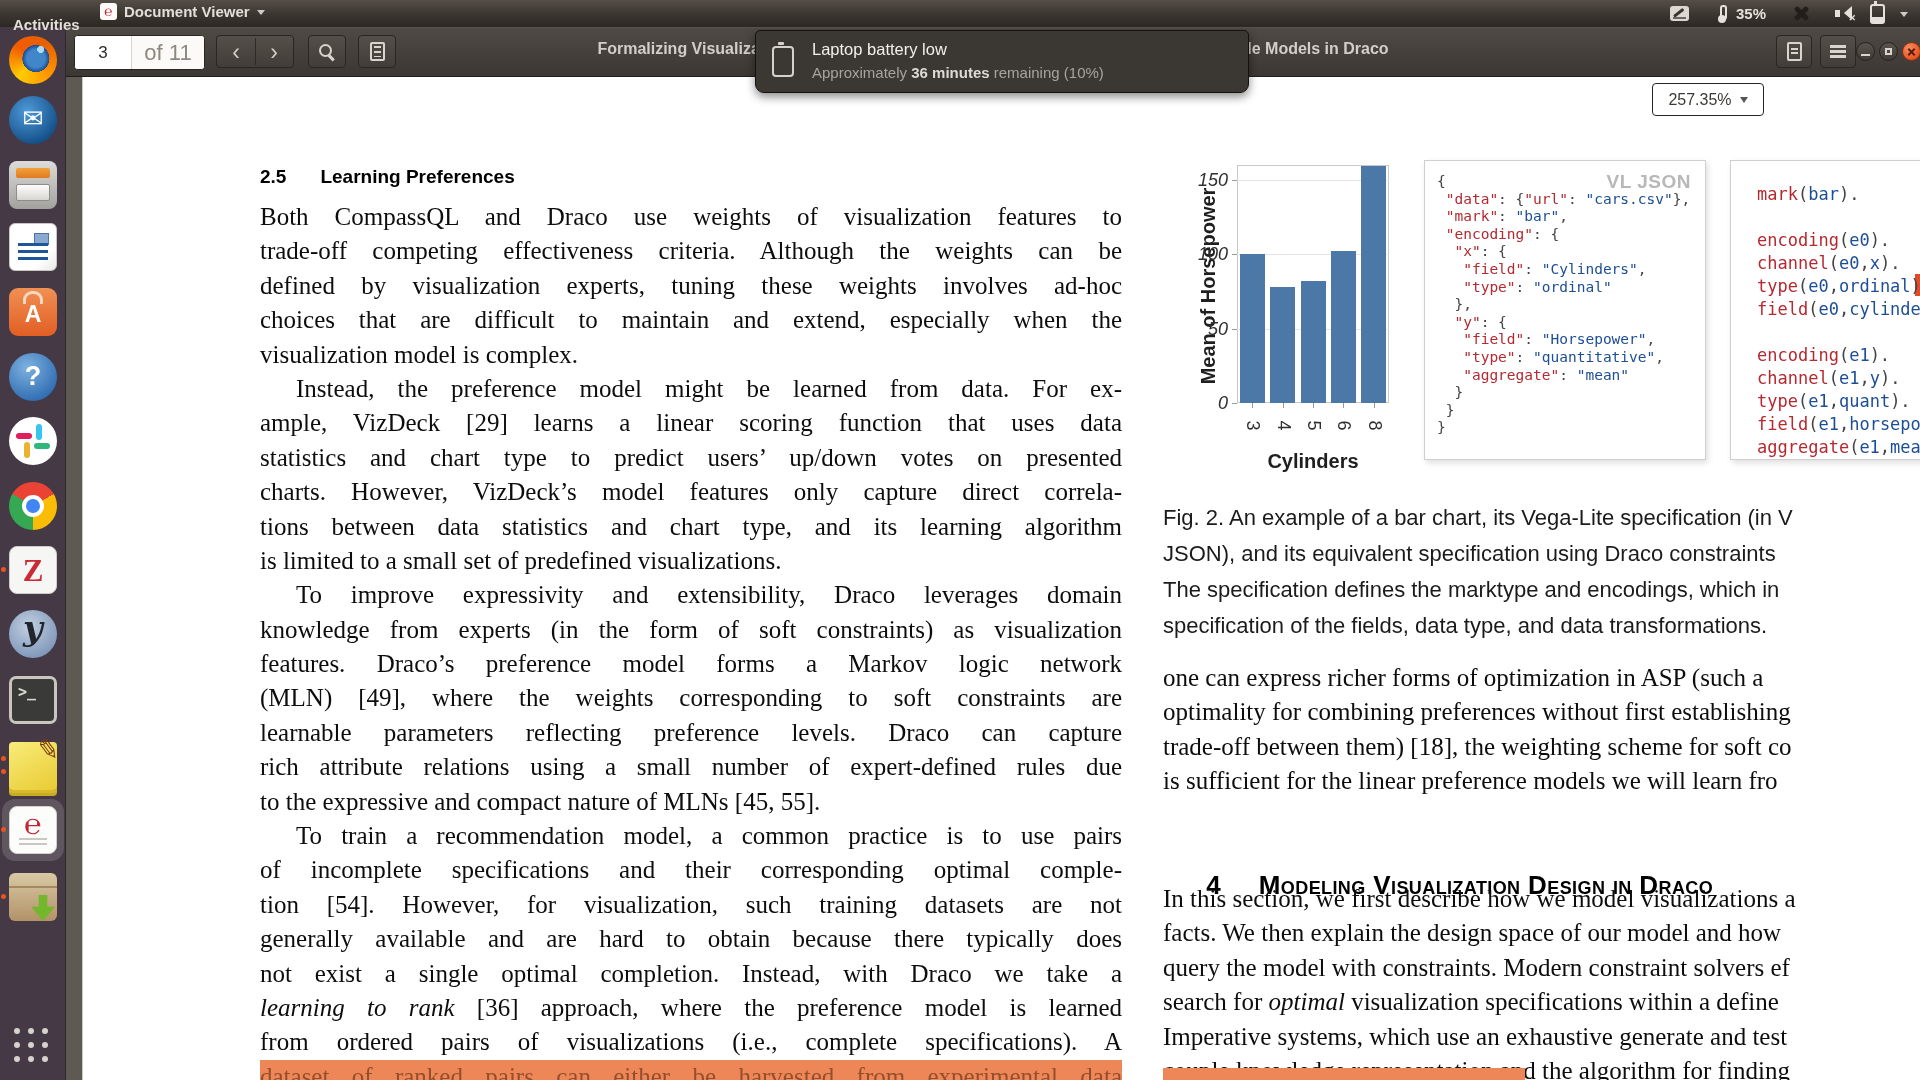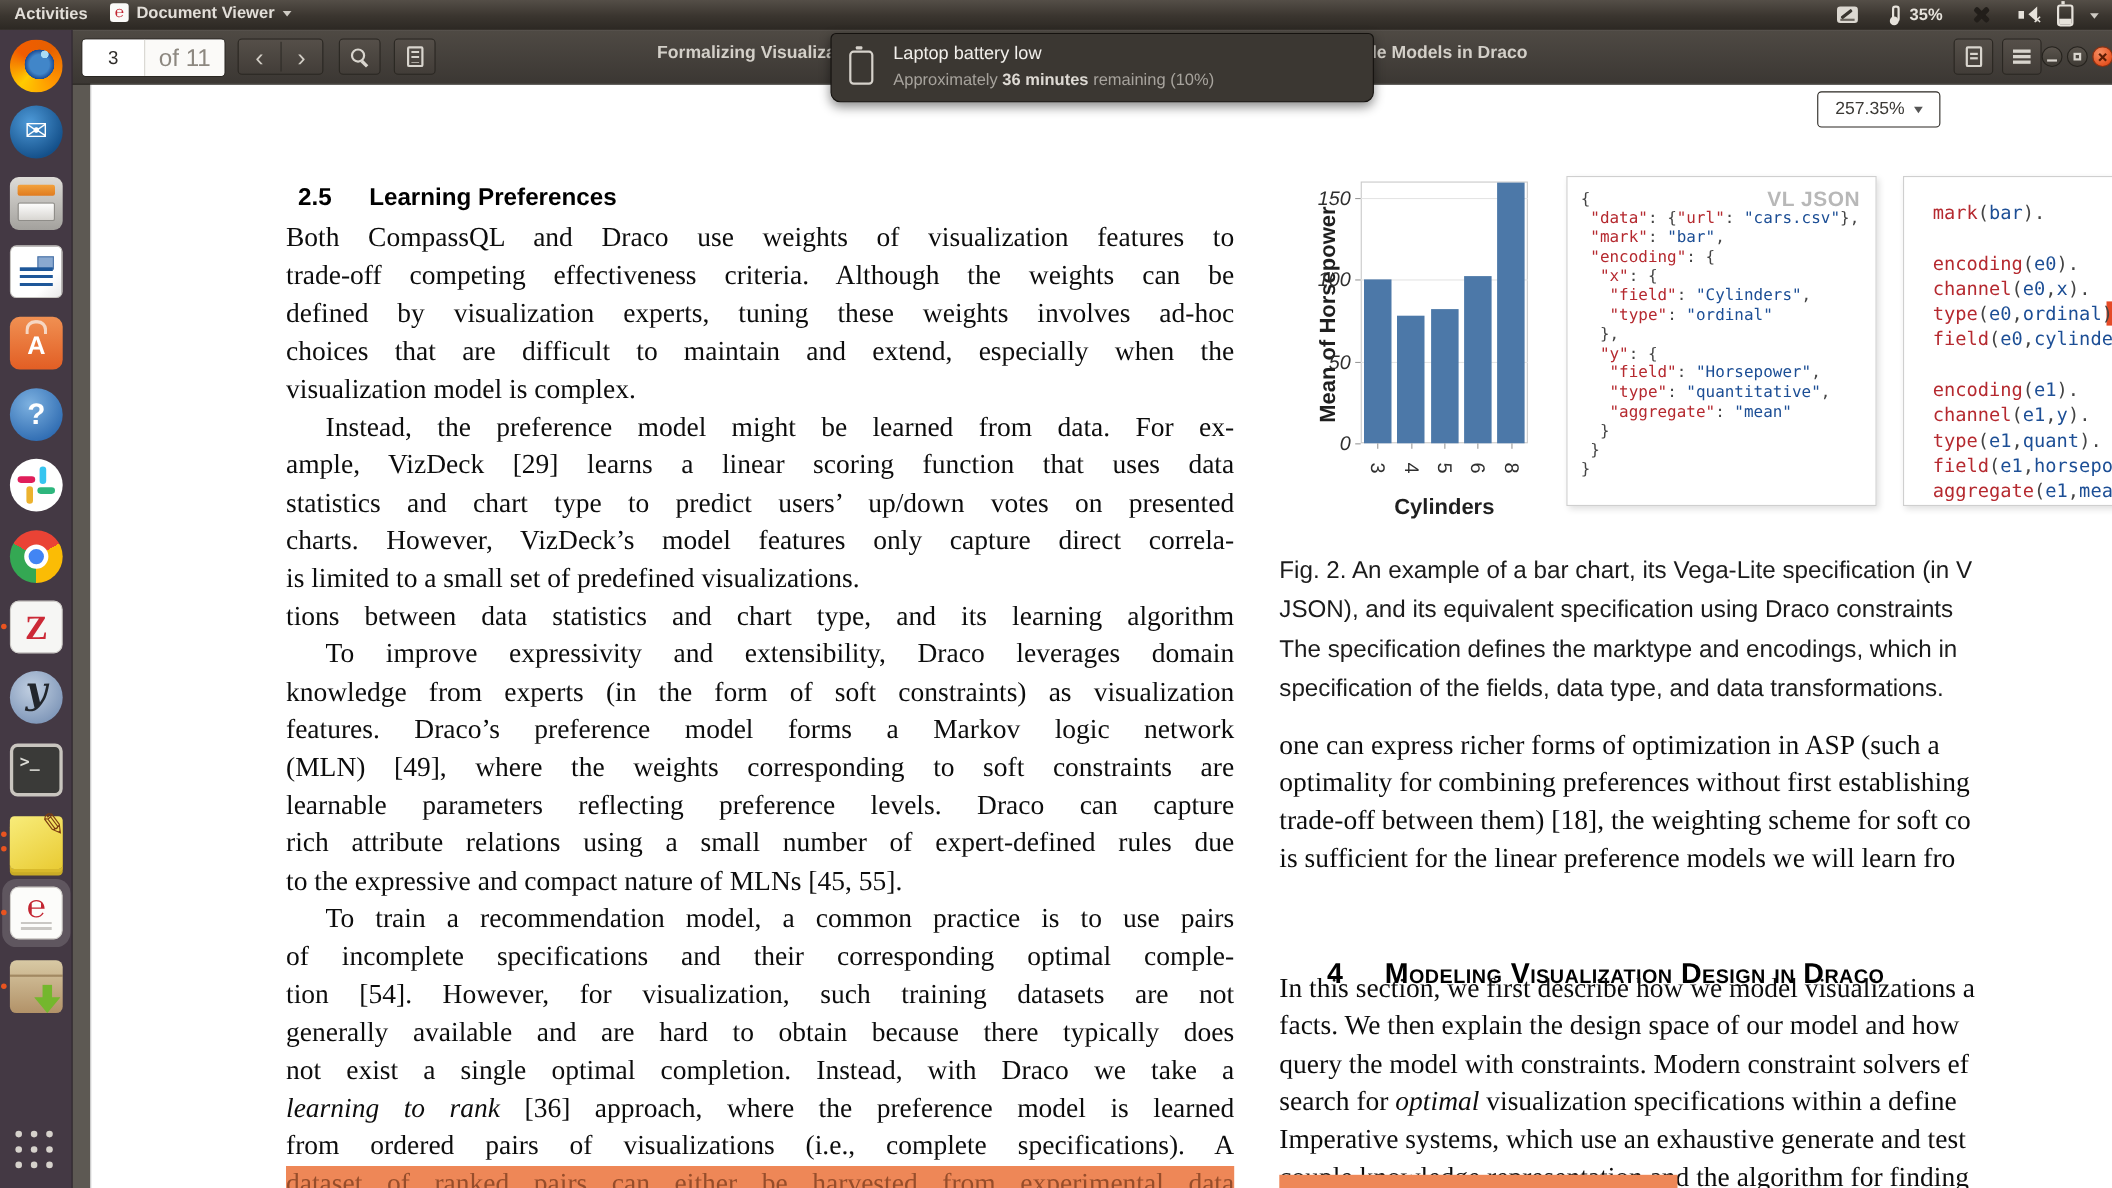--- a/index.html
+++ b/index.html
@@ -3,21 +3,21 @@
 <meta charset="utf-8">
 <style>
   html,body{margin:0;padding:0;width:1920px;height:1080px;overflow:hidden;background:#000;
     font-family:"Liberation Sans",sans-serif;-webkit-font-smoothing:antialiased;}
   .screen{position:absolute;inset:0;width:1920px;height:1080px;background:#4a453f;}
 
   
   .topbar{position:absolute;left:0;top:0;width:1920px;height:27px;
     background:linear-gradient(180deg,#544e47 0%,#3a352f 55%,#2c2823 100%);
     color:#e2ded8;font-size:15px;font-weight:bold;z-index:30;}
-  .tb-activities{position:absolute;left:13px;top:4px;cursor:default;}
+  .tb-activities{position:absolute;left:13px;top:16px;cursor:default;}
   .tb-app{position:absolute;left:100px;top:3px;display:flex;align-items:center;gap:7px;}
   .evince-mini{width:17px;height:17px;background:#fbfaf8;border-radius:3px;color:#c32531;
     font:italic 14px "DejaVu Serif",serif;text-align:center;line-height:16px;}
   .tb-caret{width:0;height:0;border:4px solid transparent;border-top:5px solid #cfcbc4;margin-top:5px;}
   .tb-clock{position:absolute;left:0;right:0;top:4px;text-align:center;}
   .tb-status{position:absolute;right:12px;top:0;height:27px;display:flex;align-items:center;gap:15px;}
   .pent{width:19px;height:15px;background:#dcd8d1;border-radius:3px;position:relative;}
   .pent::before{content:"";position:absolute;left:3px;bottom:2px;width:13px;height:2px;background:#6b665f;}
   .pent::after{content:"";position:absolute;left:4px;top:9px;width:12px;height:3px;background:#39352f;
     transform:rotate(-38deg);transform-origin:left center;border-radius:1px;}
@@ -136,21 +136,21 @@
   .ic-package::before{content:"";position:absolute;left:0;right:0;top:13px;height:2px;background:rgba(120,90,50,.5);}
   .pk-a{position:absolute;right:2px;bottom:0;width:24px;height:26px;background:#74b72d;
     clip-path:polygon(32% 0,68% 0,68% 45%,100% 45%,50% 100%,0 45%,32% 45%);}
   .showapps{position:absolute;left:14px;top:1001px;display:grid;grid-template-columns:repeat(3,6px);grid-gap:8px;}
   .showapps i{width:6px;height:6px;border-radius:50%;background:#d6d2cc;}
 
   
   .canvas-strip{position:absolute;left:66px;top:76px;width:16px;height:1004px;background:#5d5953;z-index:5;}
   .page{position:absolute;left:82px;top:76px;width:1838px;height:1004px;background:#fff;overflow:hidden;z-index:6;
     box-shadow:inset 1px 0 0 #c9c9c9;}
-  .h25{position:absolute;left:178px;top:90px;font-size:22px;font-weight:bold;color:#000;margin-left:11px;}
+  .h25{position:absolute;left:178px;top:90px;font-size:19px;font-weight:bold;color:#000;}
   .h25 .num{margin-right:34px;}
   #leftcol{position:absolute;left:178px;top:124px;width:862px;}
   .pline{font-family:"Liberation Serif",serif;font-size:25px;line-height:34.4px;color:#0d0d0d;
     text-align:justify;text-align-last:justify;height:34.4px;}
   .pline .it{font-style:italic;}
   .pline.indent{text-indent:36px;}
   .pline.last{text-align-last:left;}
   .pline.hl{background:#ee8757;color:rgba(96,42,16,.62);}
   .pline.nw{white-space:pre;text-align:left;text-align-last:auto;width:auto;}
   .cap{font-family:"Liberation Sans",sans-serif;font-size:22px;line-height:36px;height:36px;color:#1b1b1b;}
@@ -319,22 +319,22 @@
     <div id="leftcol">
         <div class="pline "><span>Both CompassQL and Draco use weights of visualization features to</span></div>
         <div class="pline "><span>trade-off competing effectiveness criteria. Although the weights can be</span></div>
         <div class="pline "><span>defined by visualization experts, tuning these weights involves ad-hoc</span></div>
         <div class="pline "><span>choices that are difficult to maintain and extend, especially when the</span></div>
         <div class="pline last"><span>visualization model is complex.</span></div>
         <div class="pline indent"><span>Instead, the preference model might be learned from data. For ex-</span></div>
         <div class="pline "><span>ample, VizDeck [29] learns a linear scoring function that uses data</span></div>
         <div class="pline "><span>statistics and chart type to predict users’ up/down votes on presented</span></div>
         <div class="pline "><span>charts. However, VizDeck’s model features only capture direct correla-</span></div>
+        <div class="pline "><span>tions between data statistics and chart type, and its learning algorithm</span></div>
         <div class="pline last"><span>is limited to a small set of predefined visualizations.</span></div>
-        <div class="pline "><span>tions between data statistics and chart type, and its learning algorithm</span></div>
         <div class="pline indent"><span>To improve expressivity and extensibility, Draco leverages domain</span></div>
         <div class="pline "><span>knowledge from experts (in the form of soft constraints) as visualization</span></div>
         <div class="pline "><span>features.  Draco’s preference model forms a Markov logic network</span></div>
         <div class="pline "><span>(MLN) [49], where the weights corresponding to soft constraints are</span></div>
         <div class="pline "><span>learnable parameters reflecting preference levels.  Draco can capture</span></div>
         <div class="pline "><span>rich attribute relations using a small number of expert-defined rules due</span></div>
         <div class="pline last"><span>to the expressive and compact nature of MLNs [45, 55].</span></div>
         <div class="pline indent"><span>To train a recommendation model, a common practice is to use pairs</span></div>
         <div class="pline "><span>of incomplete specifications and their corresponding optimal comple-</span></div>
         <div class="pline "><span>tion [54].  However, for visualization, such training datasets are not</span></div>

